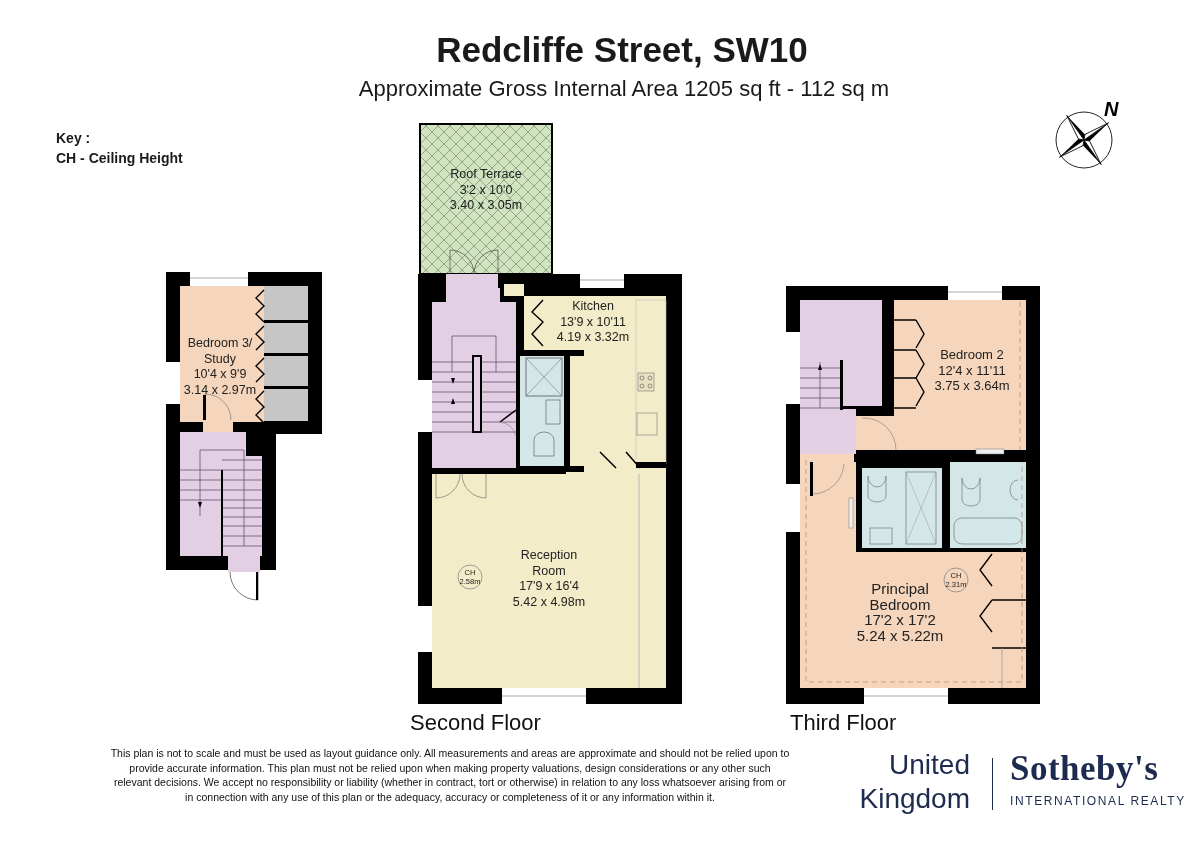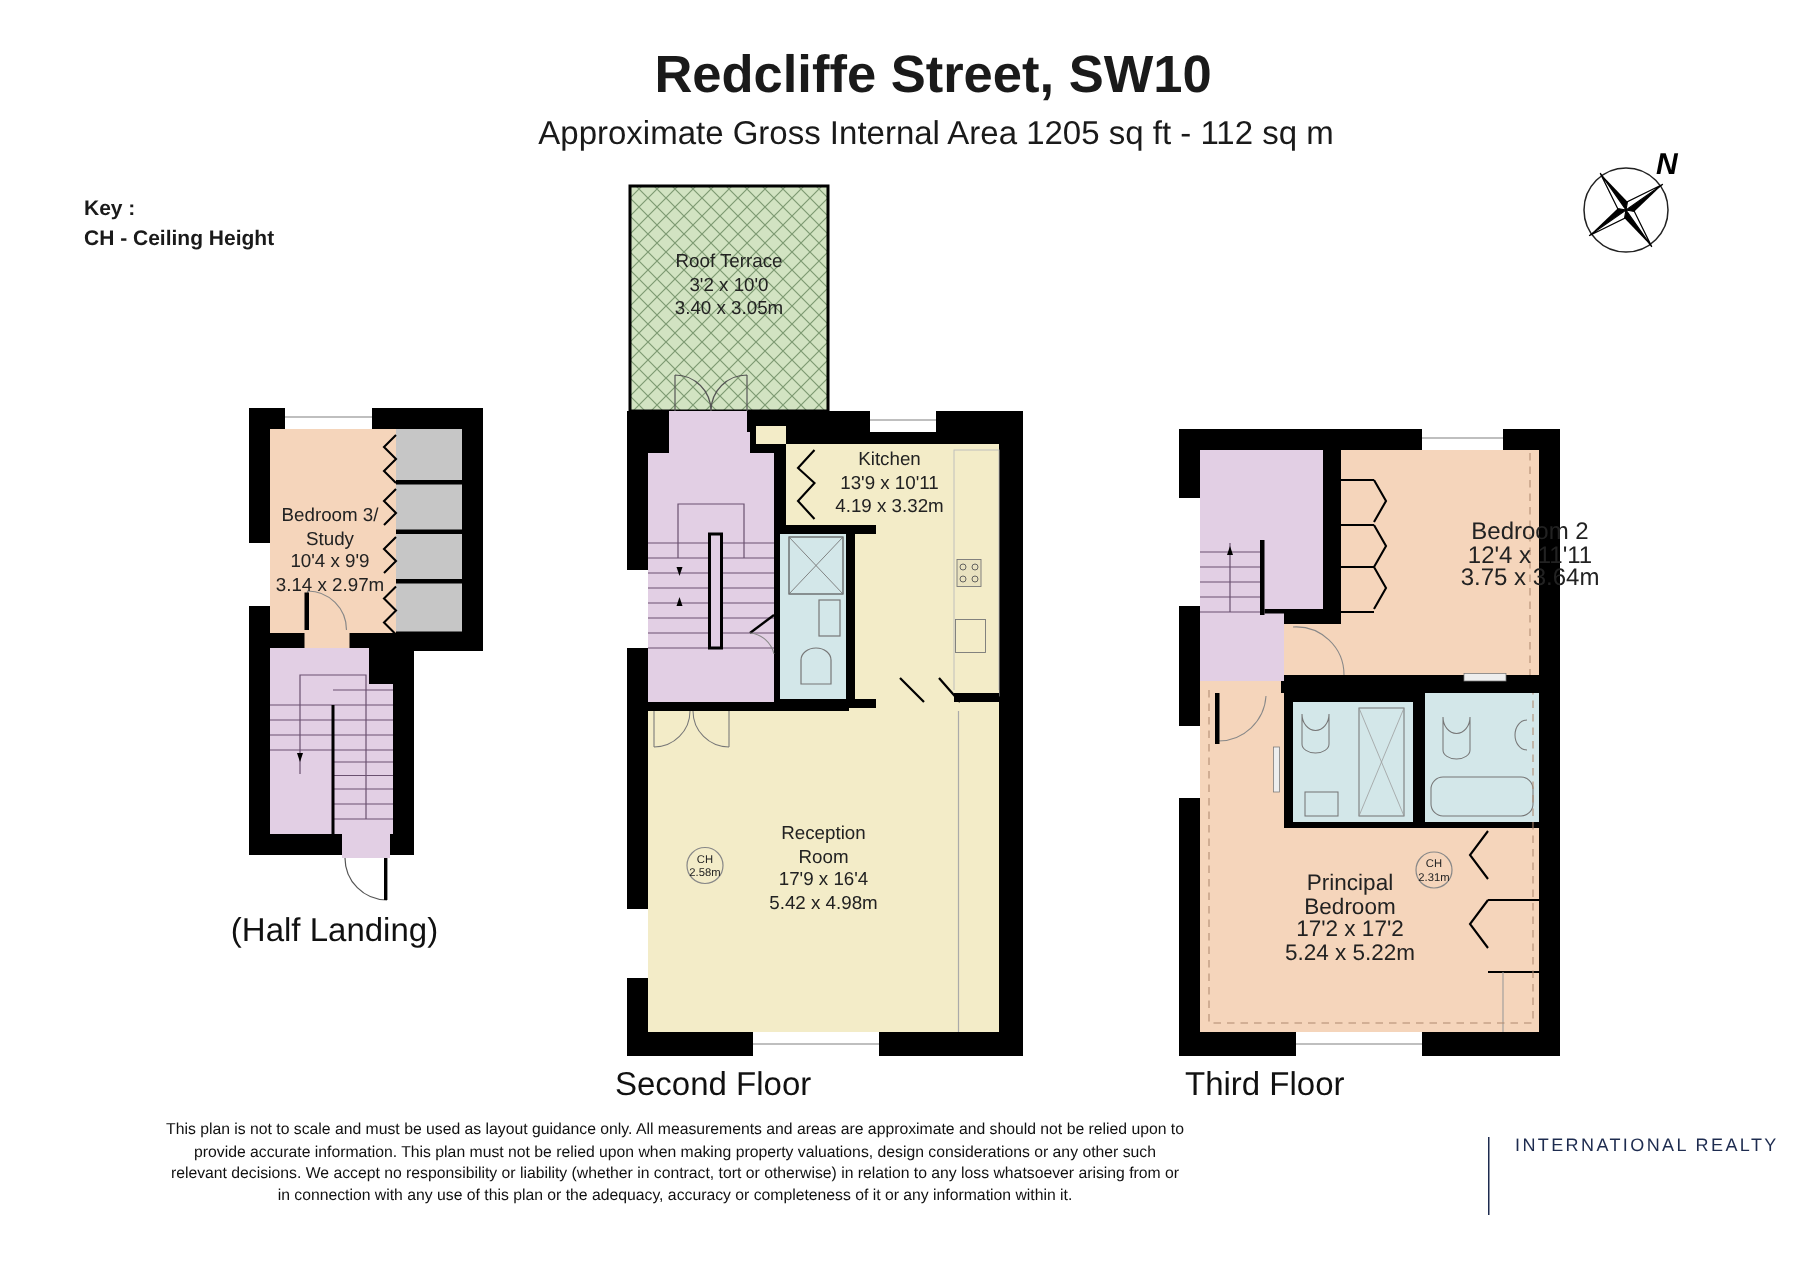--- a/index.html
+++ b/index.html
@@ -257,43 +257,47 @@
   <div>Reception</div>
   <div>Room</div>
   <div>17'9 x 16'4</div>
   <div>5.42 x 4.98m</div>
 </div>
 <div class="label" style="left:456px;top:568px;width:28px;font-size:7.5px;line-height:9px;">
   <div>CH</div>
   <div>2.58m</div>
 </div>
 
-<div class="label" style="left:970px;top:347px;width:100px;font-size:16px;line-height:15.5px;">
+<div class="label" style="left:922px;top:347px;width:100px;font-size:13px;line-height:15.5px;">
   <div>Bedroom 2</div>
   <div>12'4 x 11'11</div>
   <div>3.75 x 3.64m</div>
 </div>
 
 <div class="label" style="left:850px;top:581px;width:100px;font-size:15px;line-height:15.5px;">
   <div>Principal</div>
   <div>Bedroom</div>
   <div>17'2 x 17'2</div>
   <div>5.24 x 5.22m</div>
 </div>
 <div class="label" style="left:942px;top:571px;width:28px;font-size:7.5px;line-height:9px;">
   <div>CH</div>
   <div>2.31m</div>
 </div>
 
 <div class="floor-label" style="left:130px;top:606px;width:186px;line-height:28px;">
-  <div>(Half Landing)</div>
 </div>
 <div class="floor-label" style="left:410px;top:710px;width:164px;text-align:left;">Second Floor</div>
 <div class="floor-label" style="left:790px;top:710px;width:140px;text-align:left;">Third Floor</div>
 
 <div class="disclaimer">This plan is not to scale and must be used as layout guidance only. All measurements and areas are approximate and should not be relied upon to provide accurate information. This plan must not be relied upon when making property valuations, design considerations or any other such relevant decisions. We accept no responsibility or liability (whether in contract, tort or otherwise) in relation to any loss whatsoever arising from or in connection with any use of this plan or the adequacy, accuracy or completeness of it or any information within it.</div>
 
 <div class="logo">
+  <div class="logo-left">
+    <div>United</div>
+    <div>Kingdom</div>
+  </div>
   <div class="logo-divider"></div>
   <div class="logo-right">
+    <div class="logo-brand">Sotheby's</div>
     <div class="logo-sub">INTERNATIONAL REALTY</div>
   </div>
 </div>
 
 </body></html>

